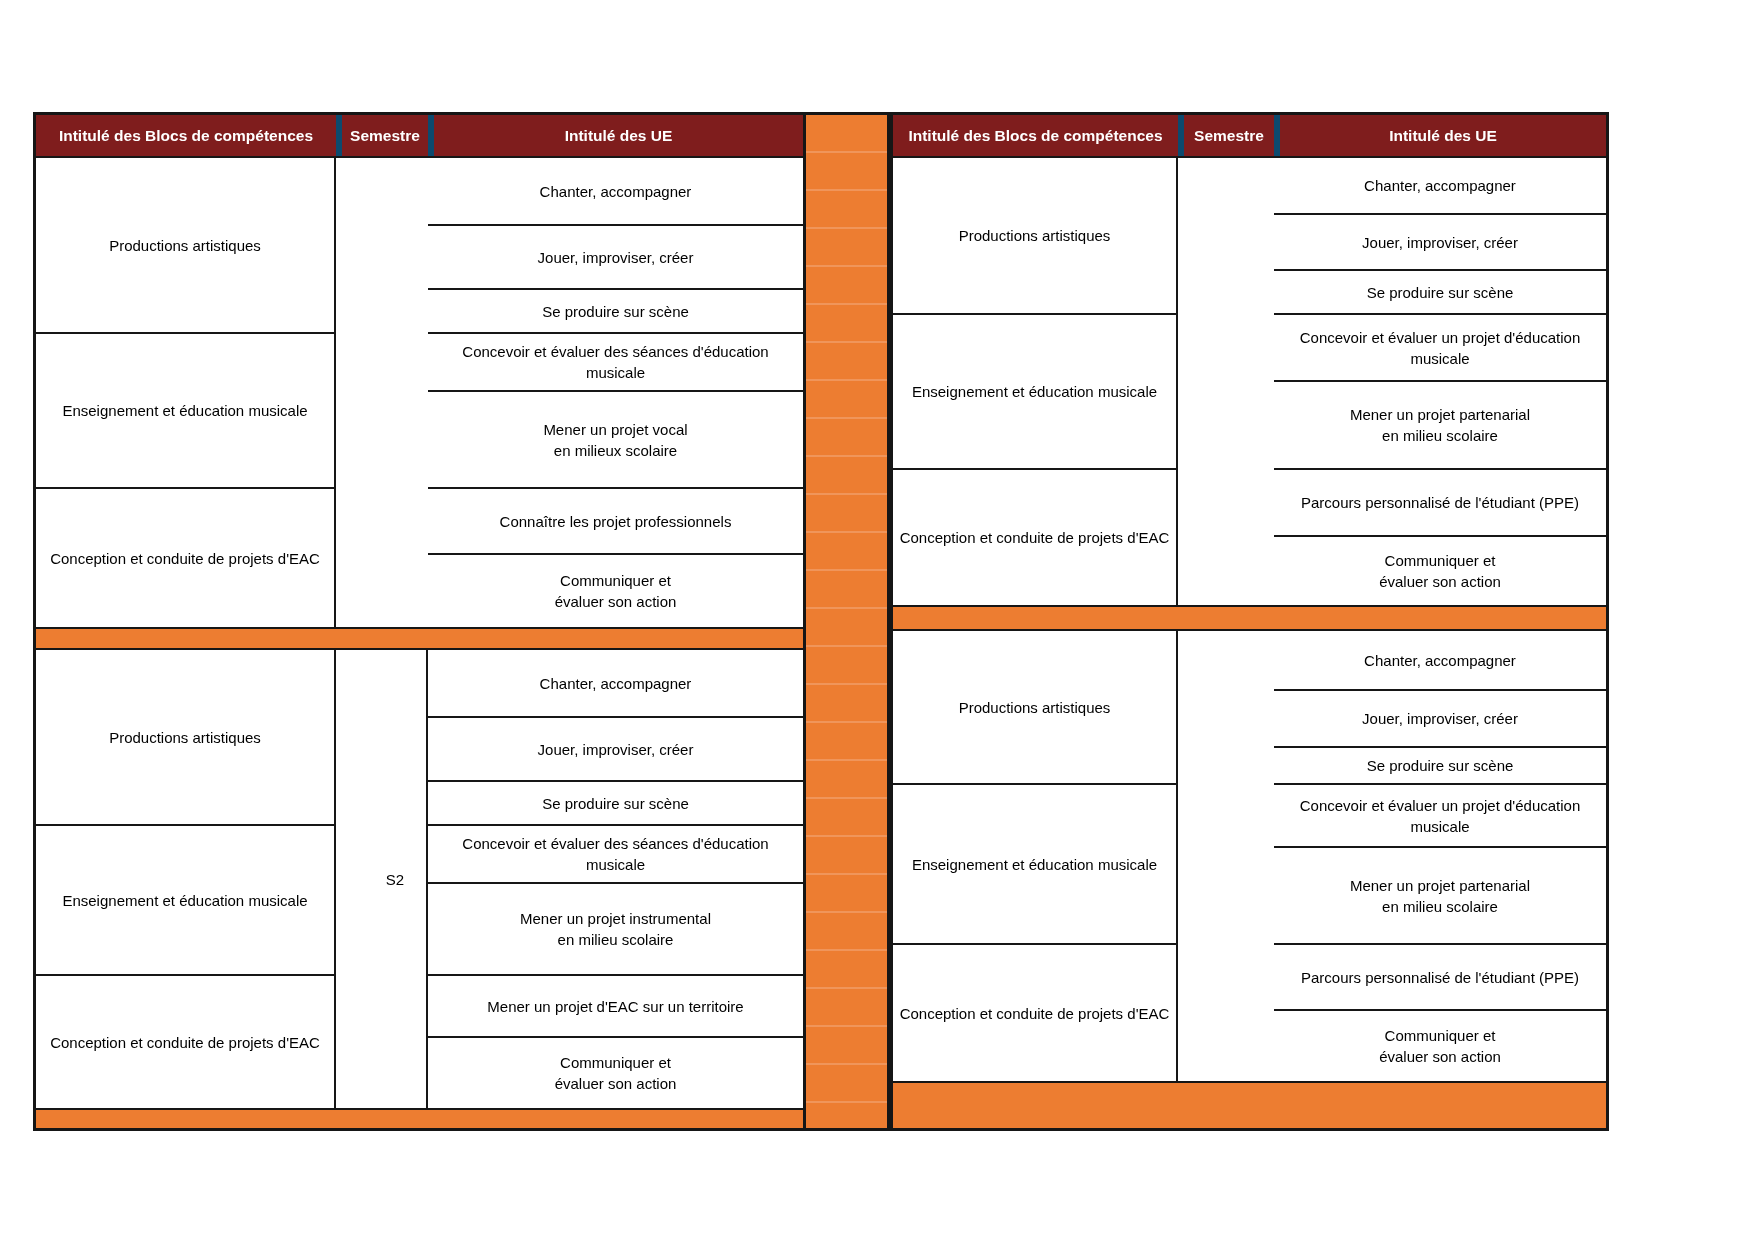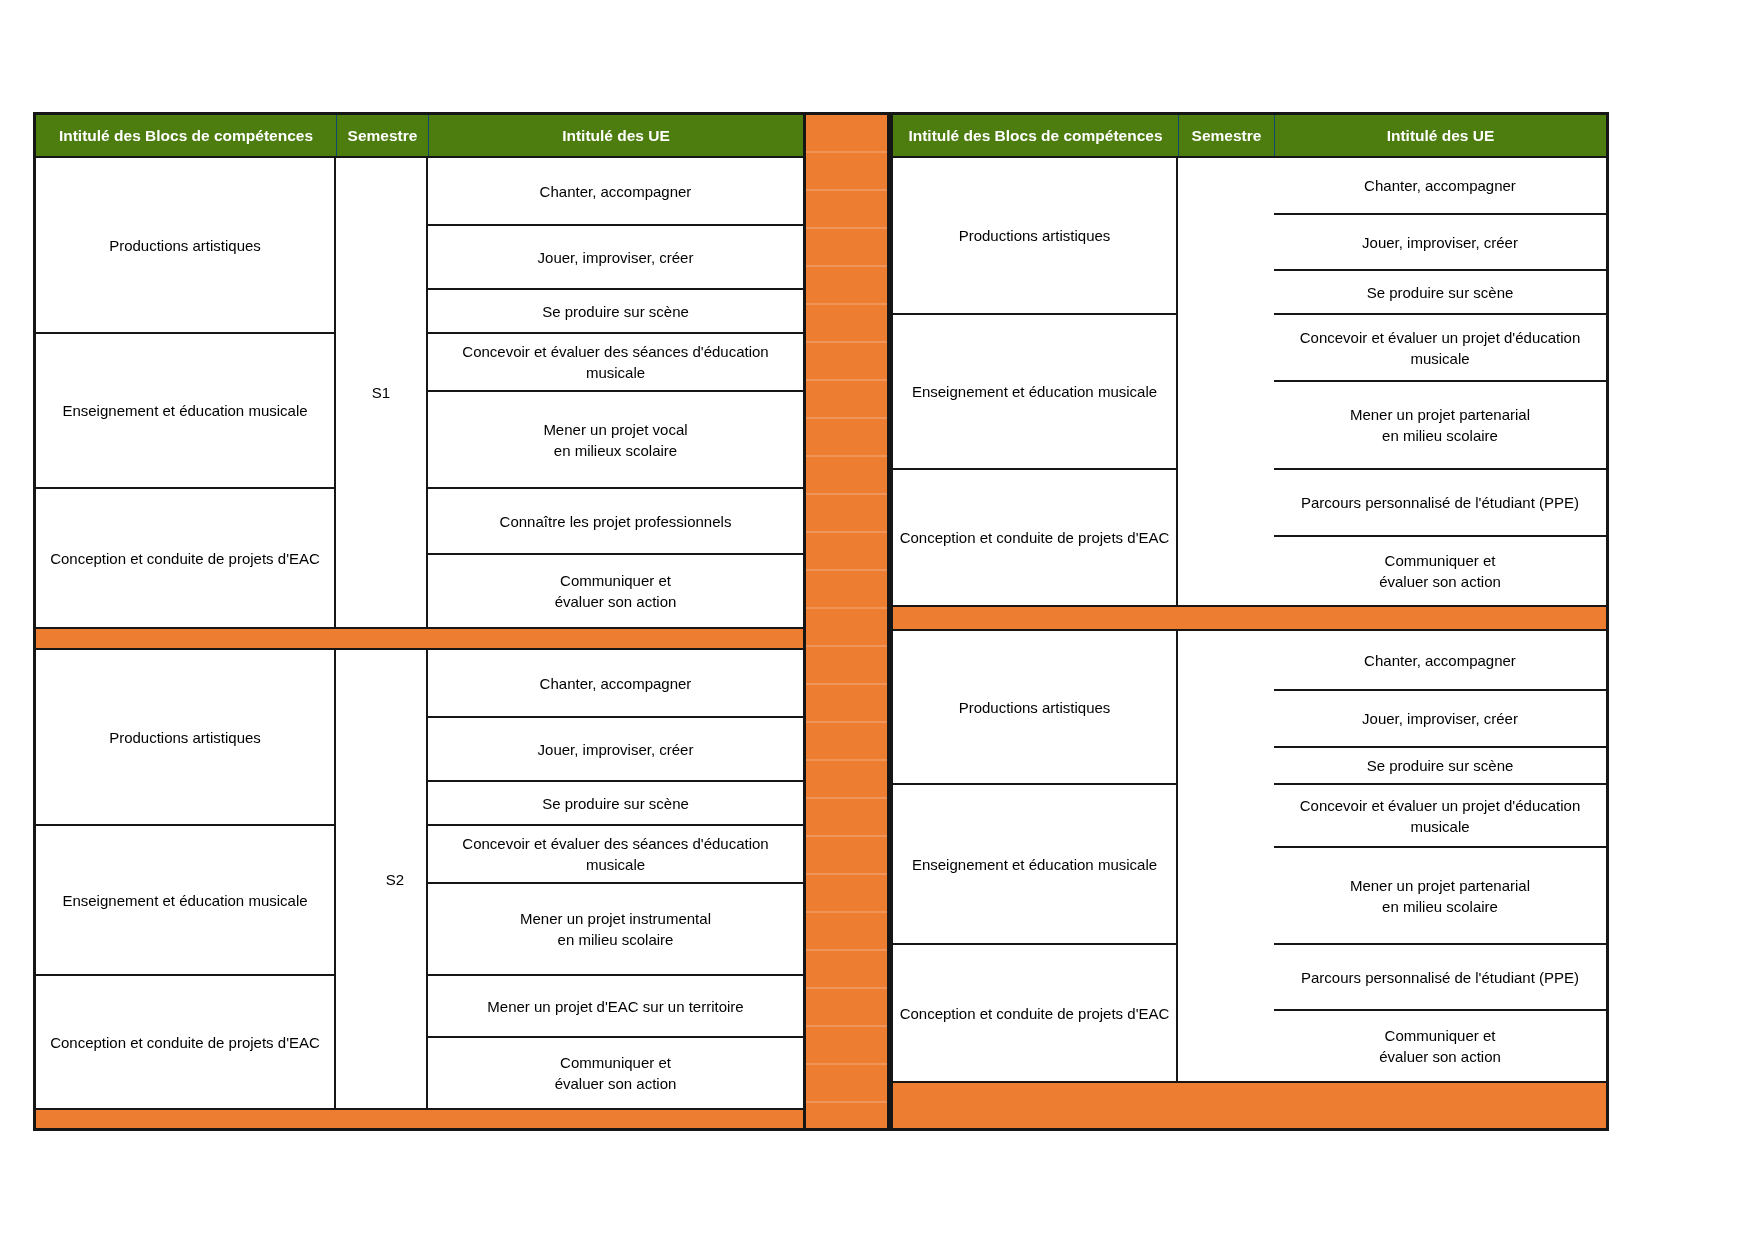--- a/index.html
+++ b/index.html
@@ -14,33 +14,33 @@
   }
   #canvas * { box-sizing: border-box; }
 
   .ctable {
     position: absolute;
     border: 3px solid #161616;
     background: #fff;
   }
   .thead {
     display: grid;
-    background: #4d7c0f;
+    background: #7f1d1d;
     border-bottom: 2.5px solid #161616;
   }
   .hcell {
     display: flex;
     align-items: center;
     justify-content: center;
     color: #ffffff;
     font-weight: bold;
     font-size: 15.5px;
     text-align: center;
   }
-  .hcell + .hcell { border-left: 1px solid #0c4a6e; }
+  .hcell + .hcell { border-left: 6px solid #0c4a6e; }
 
   .tsection { display: grid; background: #fff; }
 
   .bcell, .scell, .ucell {
     display: flex;
     align-items: center;
     justify-content: center;
     text-align: center;
     font-size: 15px;
     line-height: 1.4;
@@ -100,21 +100,20 @@
 <div class="ctable" style="left: 33px; top: 112px; width: 773px;">
       <div class="thead" style="grid-template-columns: 300px 92px 375px; height: 43px;">
         <div class="hcell">Intitulé des Blocs de compétences</div>
         <div class="hcell">Semestre</div>
         <div class="hcell">Intitulé des UE</div>
       </div>
       <div class="tsection" style="grid-template-columns: 300px 92px 375px; grid-template-rows: 68px 64px 44px 58px 97px 66px 72px;">
         <div class="bcell" style="grid-row: 1 / span 3;">Productions artistiques</div>
         <div class="bcell" style="grid-row: 4 / span 2;">Enseignement et éducation musicale</div>
         <div class="bcell last" style="grid-row: 6 / span 2;">Conception et conduite de projets d'EAC</div>
-        <div class="scell" style="grid-row: 1 / span 7;">S1</div>
         <div class="ucell" style="grid-row: 1;">Chanter, accompagner</div>
         <div class="ucell" style="grid-row: 2;">Jouer, improviser, créer</div>
         <div class="ucell" style="grid-row: 3;">Se produire sur scène</div>
         <div class="ucell" style="grid-row: 4;">Concevoir et évaluer des séances d'éducation
 musicale</div>
         <div class="ucell" style="grid-row: 5;">Mener un projet vocal
 en milieux scolaire</div>
         <div class="ucell" style="grid-row: 6;">Connaître les projet professionnels</div>
         <div class="ucell last" style="grid-row: 7;">Communiquer et
 évaluer son action</div>

